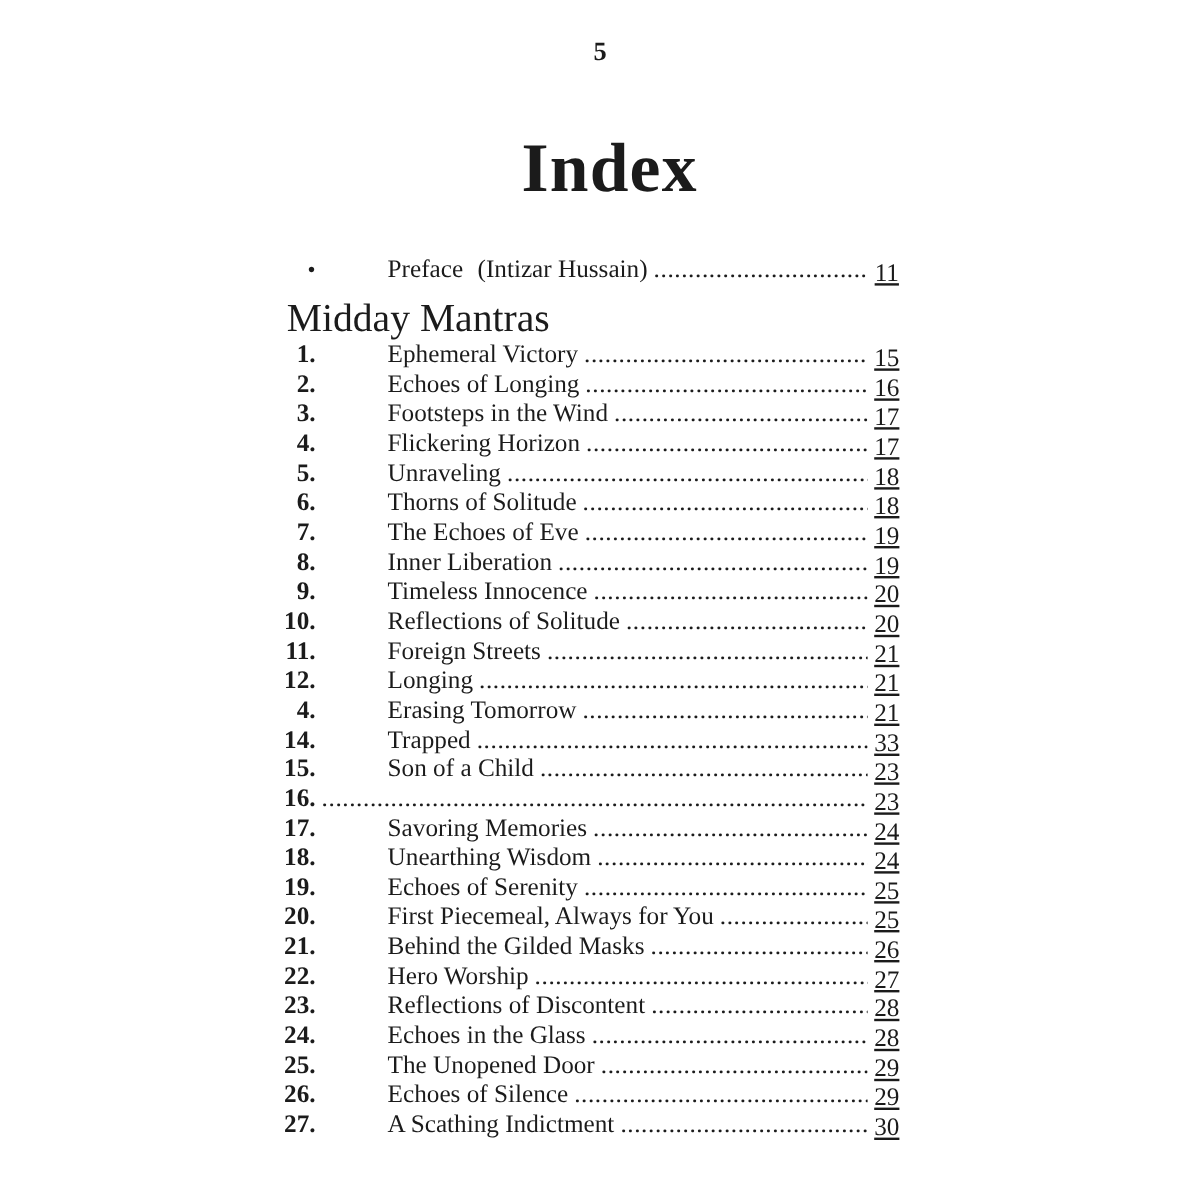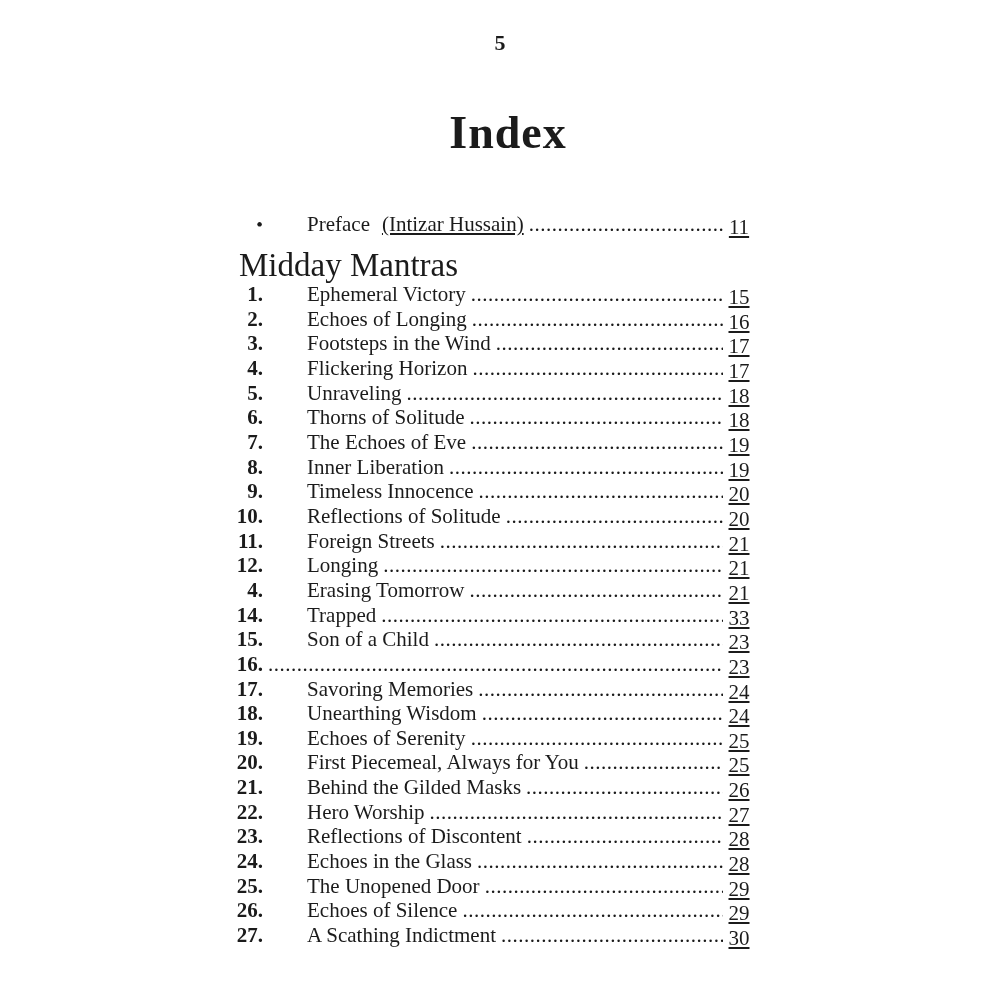--- a/index.html
+++ b/index.html
@@ -24,21 +24,21 @@
     text-align: center;
     font-size: 22px;
     font-weight: bold;
   }
   .index-title {
     position: absolute;
     top: 106px;
     left: 0;
     right: 0;
     text-align: center;
-    font-size: 46px;
+    font-size: 58px;
     font-weight: bold;
     letter-spacing: 1px;
     margin: 0;
     padding-left: 16px;
   }
   .toc {
     position: absolute;
     left: 232px;
     top: 212px;
     width: 520px;
@@ -58,24 +58,24 @@
     font-weight: bold;
   }
   .bullet {
     flex: none;
     width: 31px;
     text-align: right;
     font-size: 19px;
   }
   .title {
     flex: none;
-    margin-left: 44px;
+    margin-left: 60px;
     text-align: right;
   }
-  .author { margin-left: 12px; text-decoration: underline; }
+  .author { margin-left: 12px; }
   .leader {
     flex: 1 1 auto;
     overflow: hidden;
     white-space: nowrap;
     margin-left: 5px;
     margin-right: 3px;
   }
   .leader::after {
     content: "..........................................................................................................................................................................";
     letter-spacing: 0.5px;

